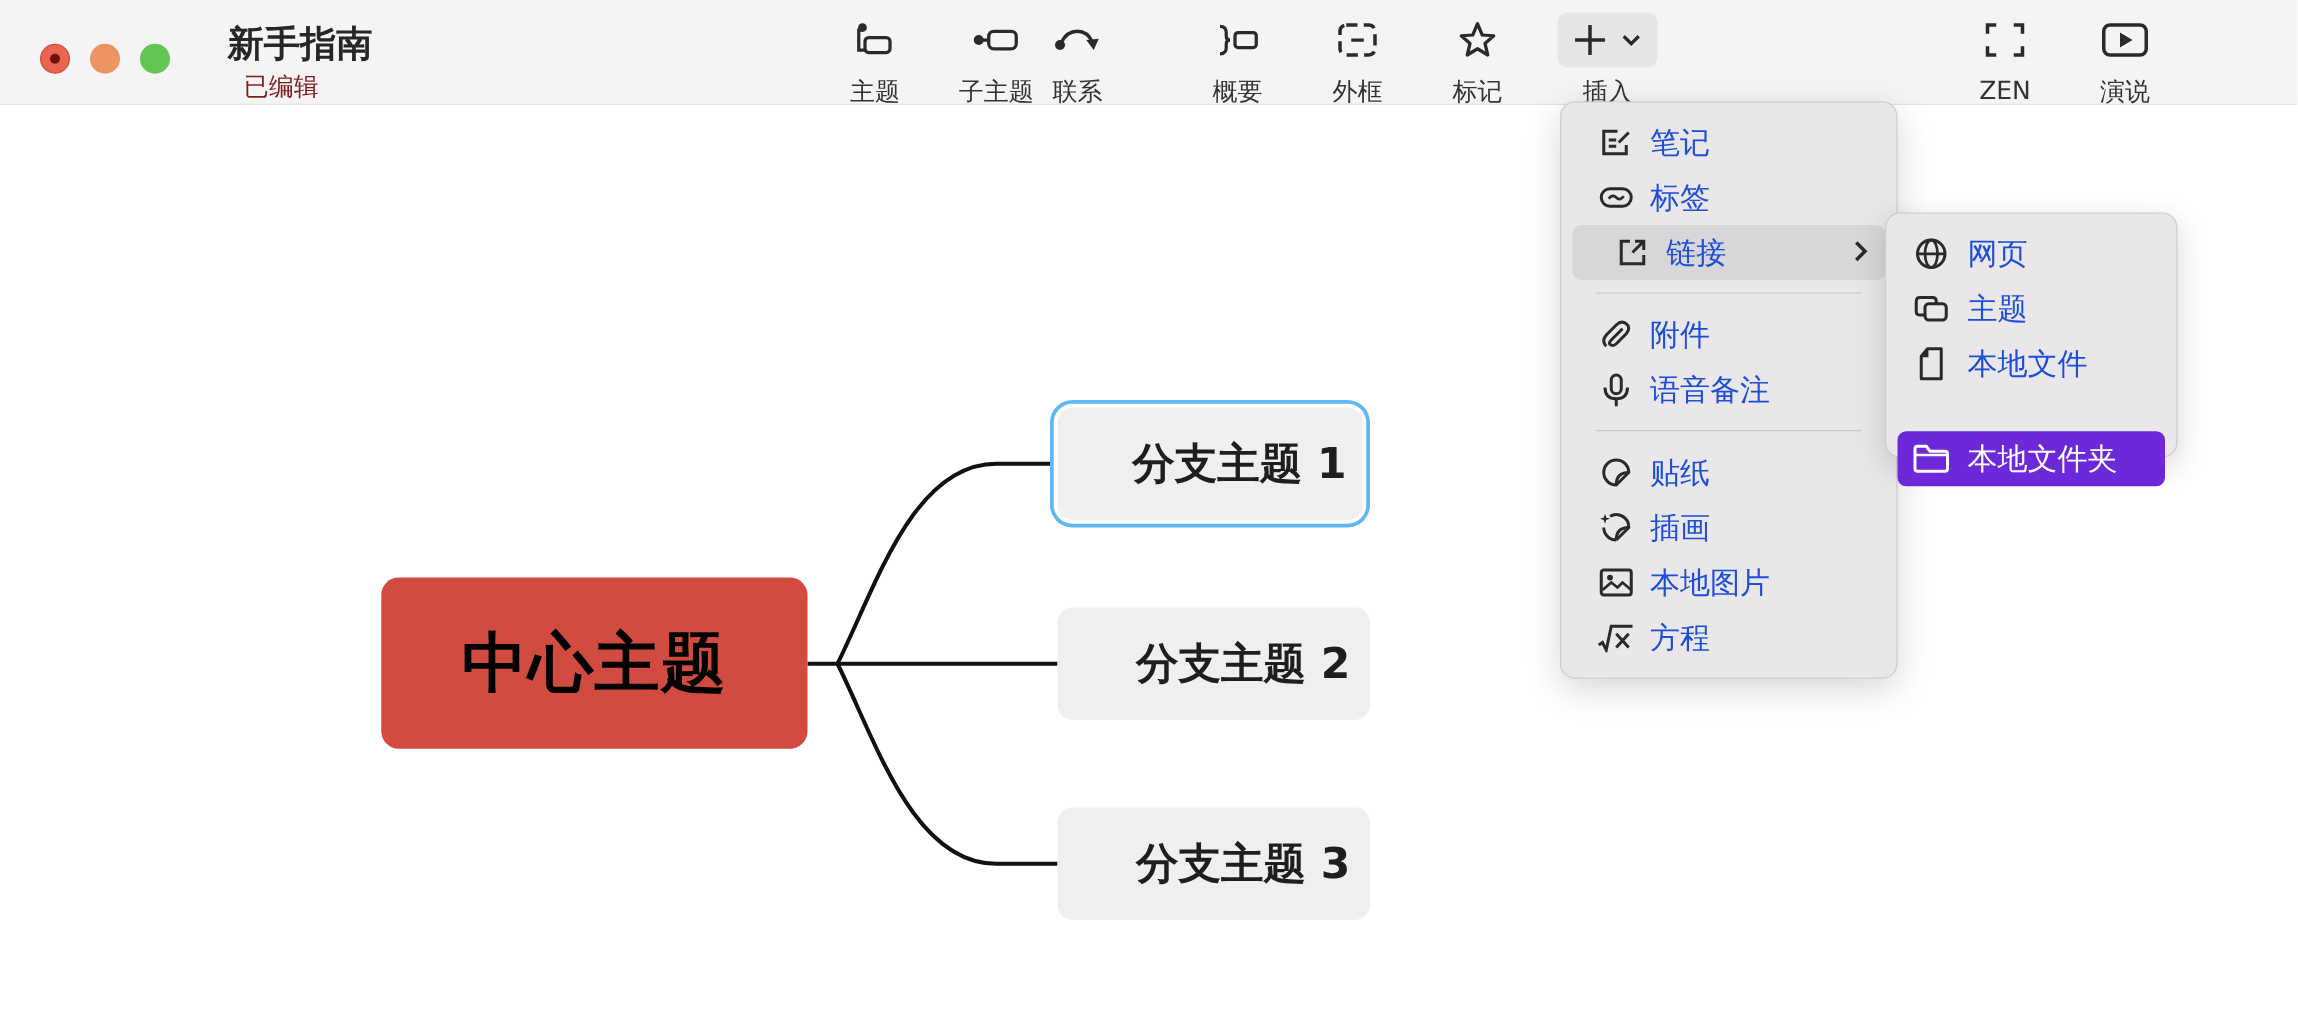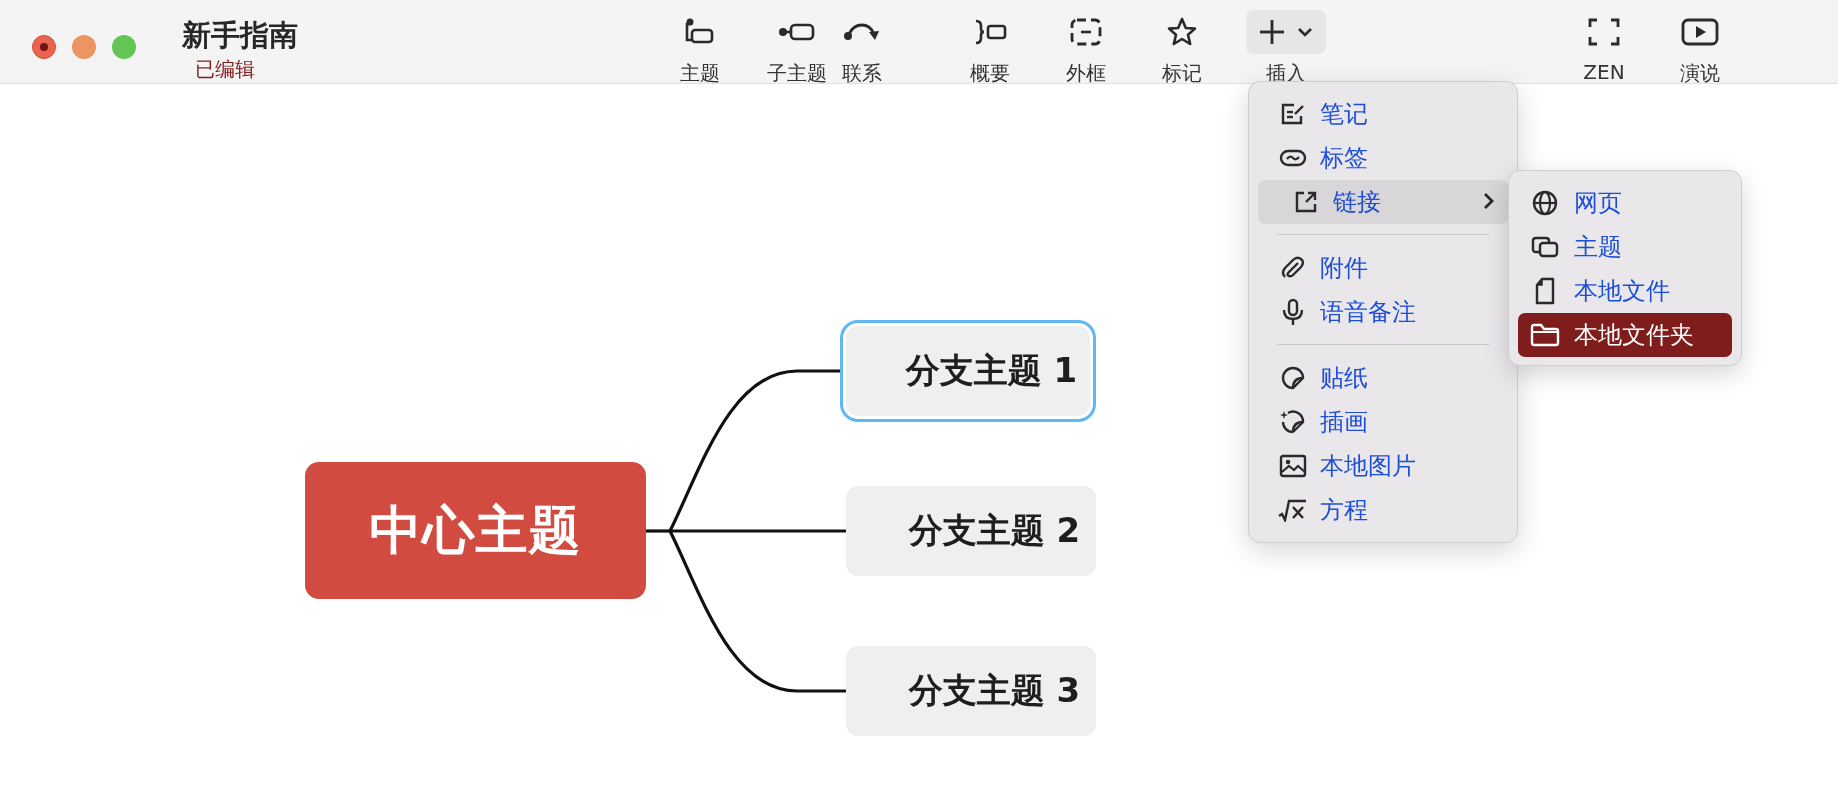--- a/index.html
+++ b/index.html
@@ -17,38 +17,38 @@
   .doc-sub { position: absolute; left: 183px; top: 56px; font-size: 20px; color: #7f1d1d; margin-left: 12px; }
 
   .tool { position: absolute; top: 10px; width: 90px; height: 80px; transform: translateX(-50%); display: flex; flex-direction: column; align-items: center; }
   .tool .ico { width: 44px; height: 44px; display: flex; align-items: center; justify-content: center; }
   .tool .lbl { margin-top: 6px; font-size: 20px; color: #333; white-space: nowrap; }
   .tool.insert .ico { width: 80px; background: #e6e6e6; border-radius: 8px; }
 
   
   .canvas { position: absolute; left: 0; top: 101px; width: 1838px; height: 711px; background: #fff; }
   .connectors { position: absolute; left: 0; top: 0; }
-  .central { position: absolute; left: 305px; top: 361px; width: 341px; height: 137px; background: #d24b40; border-radius: 14px; display: flex; align-items: center; justify-content: center; color: #ffffff; font-size: 52px; font-weight: bold; letter-spacing: 1px; }
+  .central { position: absolute; left: 305px; top: 361px; width: 341px; height: 137px; background: #d24b40; border-radius: 14px; display: flex; align-items: center; justify-content: center; color: #000000; font-size: 52px; font-weight: bold; letter-spacing: 1px; }
   .branch { position: absolute; left: 846px; width: 250px; height: 90px; background: #efefef; border-radius: 12px; display: flex; align-items: center; justify-content: center; font-size: 34px; font-weight: bold; color: #1e1e1e; padding-left: 47px; }
   .branch.selected { box-shadow: 0 0 0 3px #fff, 0 0 0 6px #5fb7f3; width: 244px; left: 846px; }
 
   
   .menu { position: absolute; left: 1248px; top: 81px; width: 270px; height: 462px; background: #e9e7e9; border: 1px solid #cfcdcf; border-radius: 12px; box-shadow: 0 8px 28px rgba(0,0,0,0.16); padding-top: 10px; }
   .mi { position: relative; height: 44px; margin: 0 9px; border-radius: 7px; display: flex; align-items: center; }
   .mi.hover { background: #d8d6d8; padding-left: 13px; }
   .mi .mico { width: 30px; height: 30px; margin-left: 20px; display: flex; align-items: center; justify-content: center; }
   .mi .mtxt { margin-left: 12px; font-size: 24px; color: #1d4ed8; }
   .mi .chev { position: absolute; right: 12px; top: 10px; }
   .sep { height: 1px; background: #cac8ca; margin: 10px 28px 11px 28px; }
 
   .submenu { position: absolute; left: 1508px; top: 170px; width: 234px; height: 196px; background: #e9e7e9; border: 1px solid #cfcdcf; border-radius: 12px; box-shadow: 0 8px 24px rgba(0,0,0,0.16); padding-top: 10px; }
   .submenu .mi { margin: 0 9px; }
   .submenu .mi .mico { margin-left: 12px; }
   .submenu .mi .mtxt { margin-left: 14px; font-family: Liberation Serif, serif; }
-  .mi.active { background: #7f1d1d; }
+  .mi.active { background: #6d28d9; margin-top: 32px; }
   .mi.active .mtxt { color: #fff; }
 </style>
 </head>
 <body>
 
 <div class="window">
 
   <div class="toolbar">
     <div class="traffic close"></div>
     <div class="traffic min"></div>

